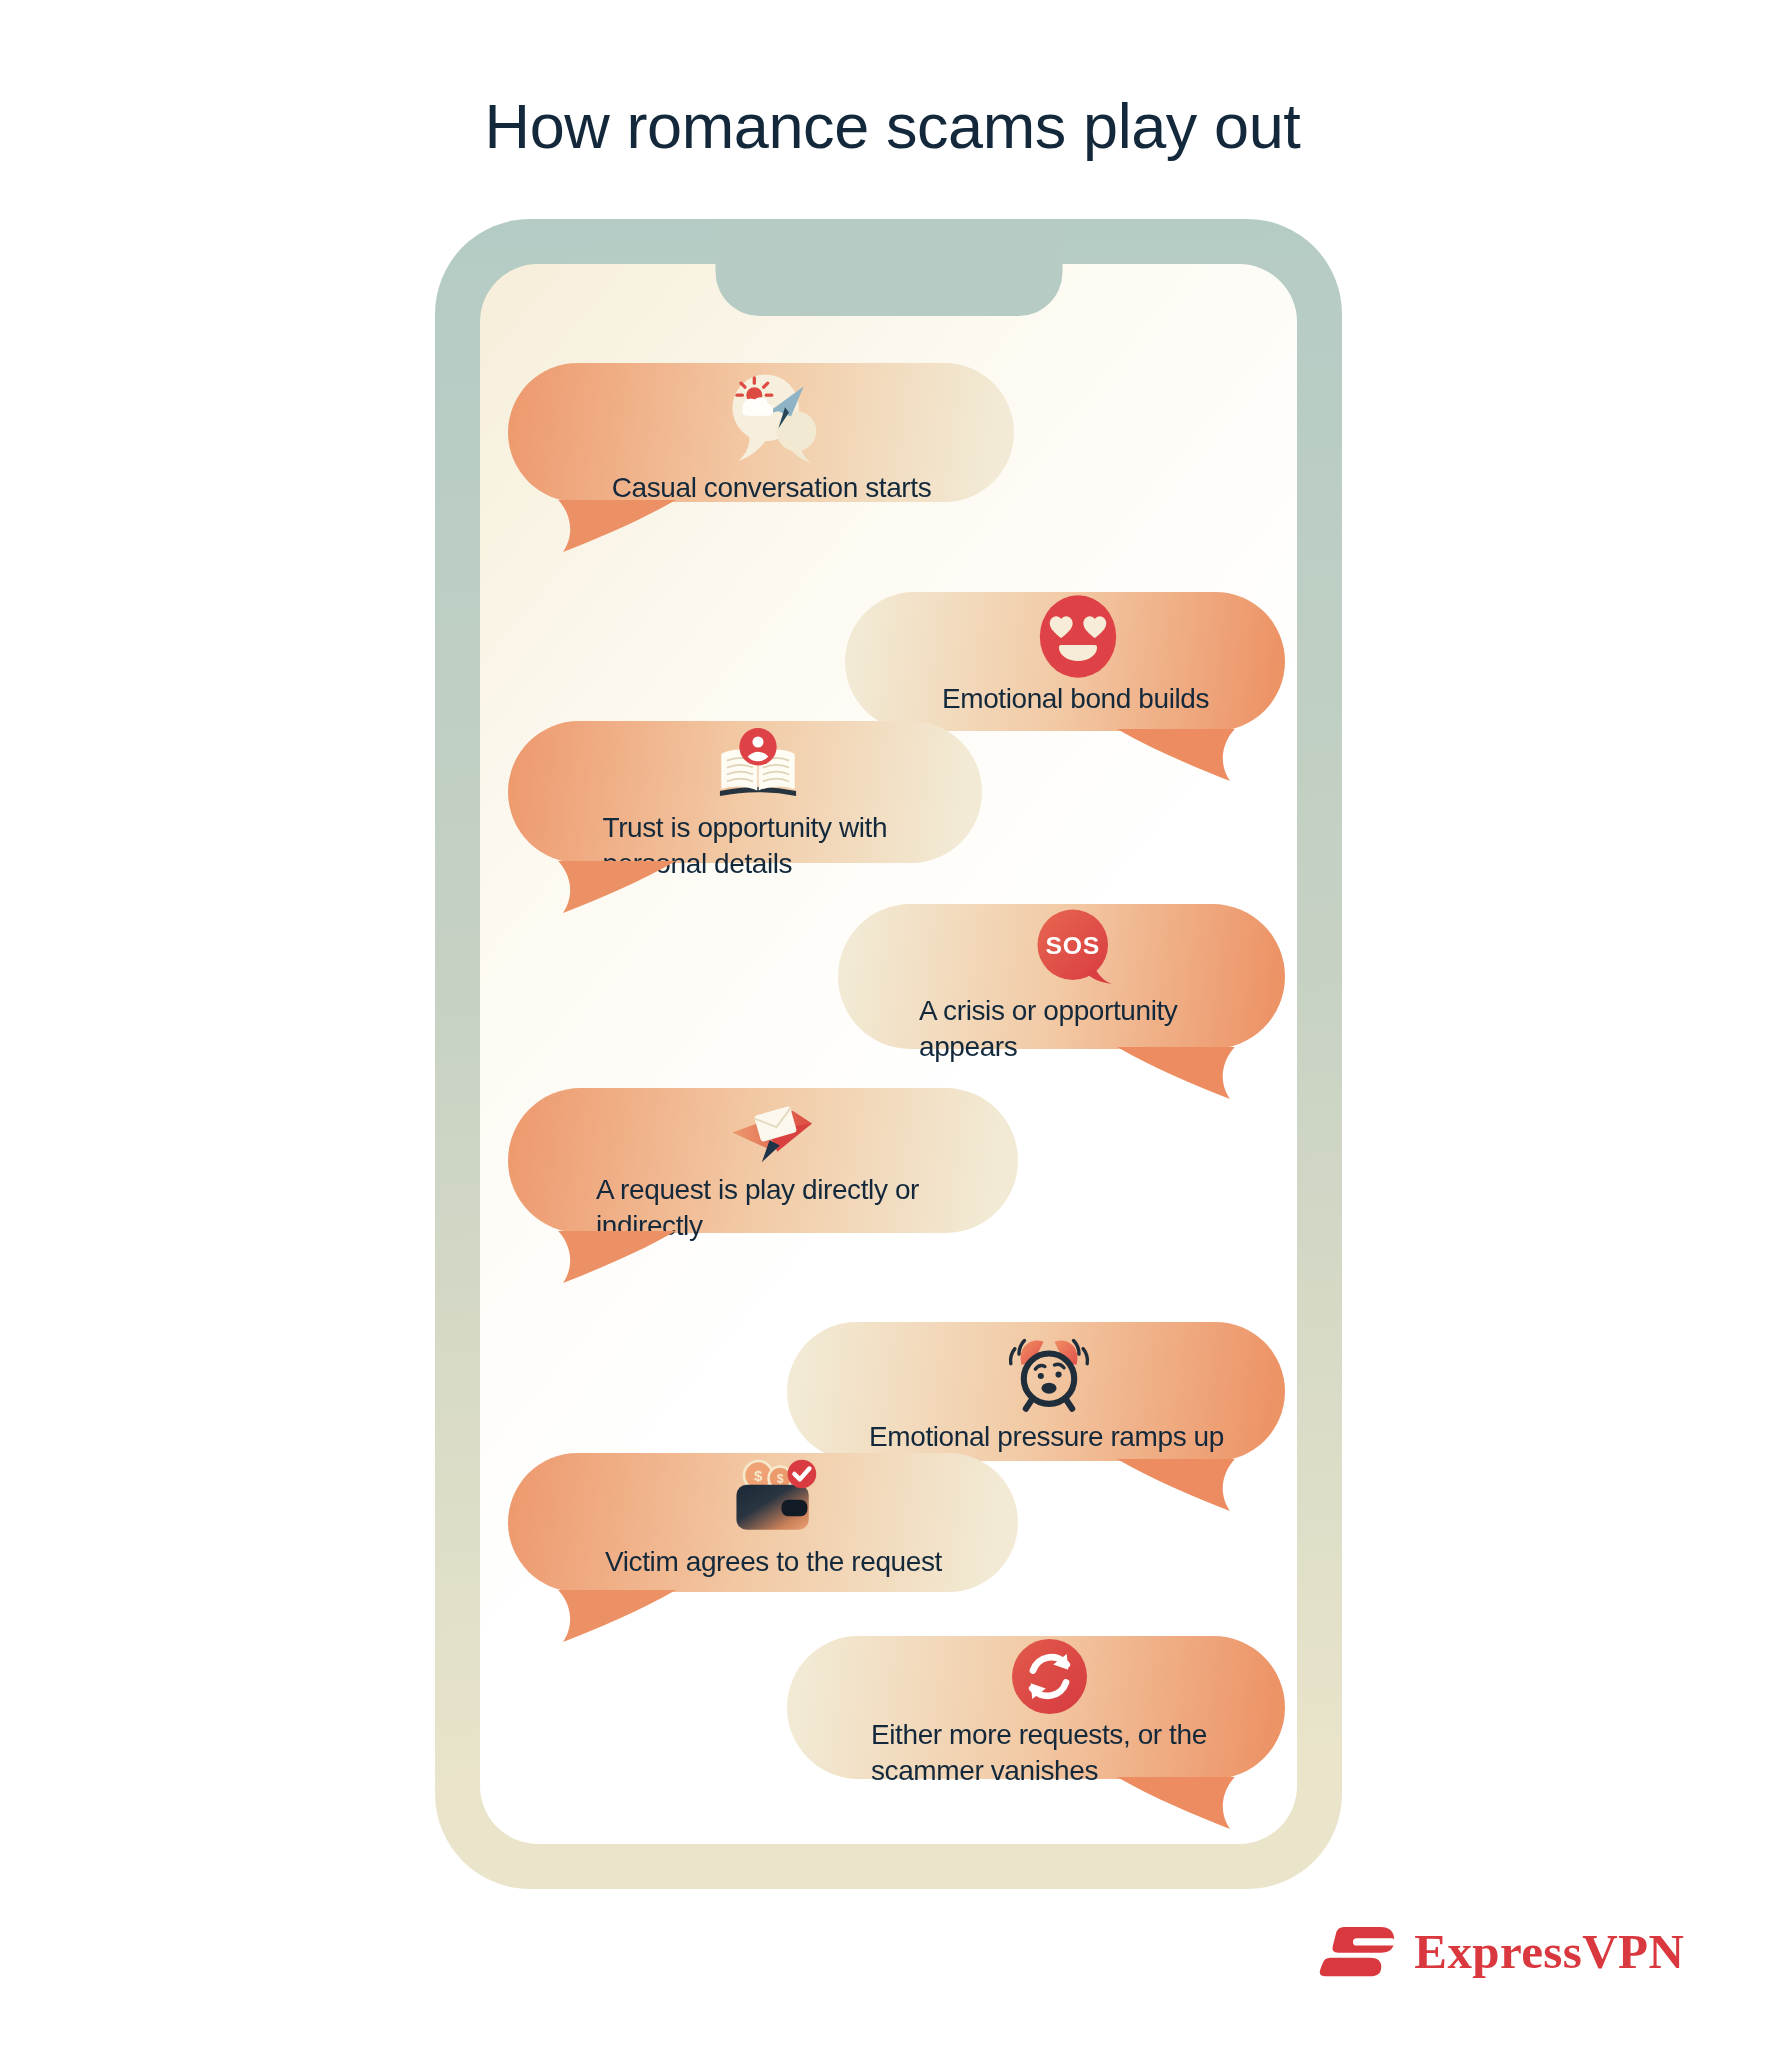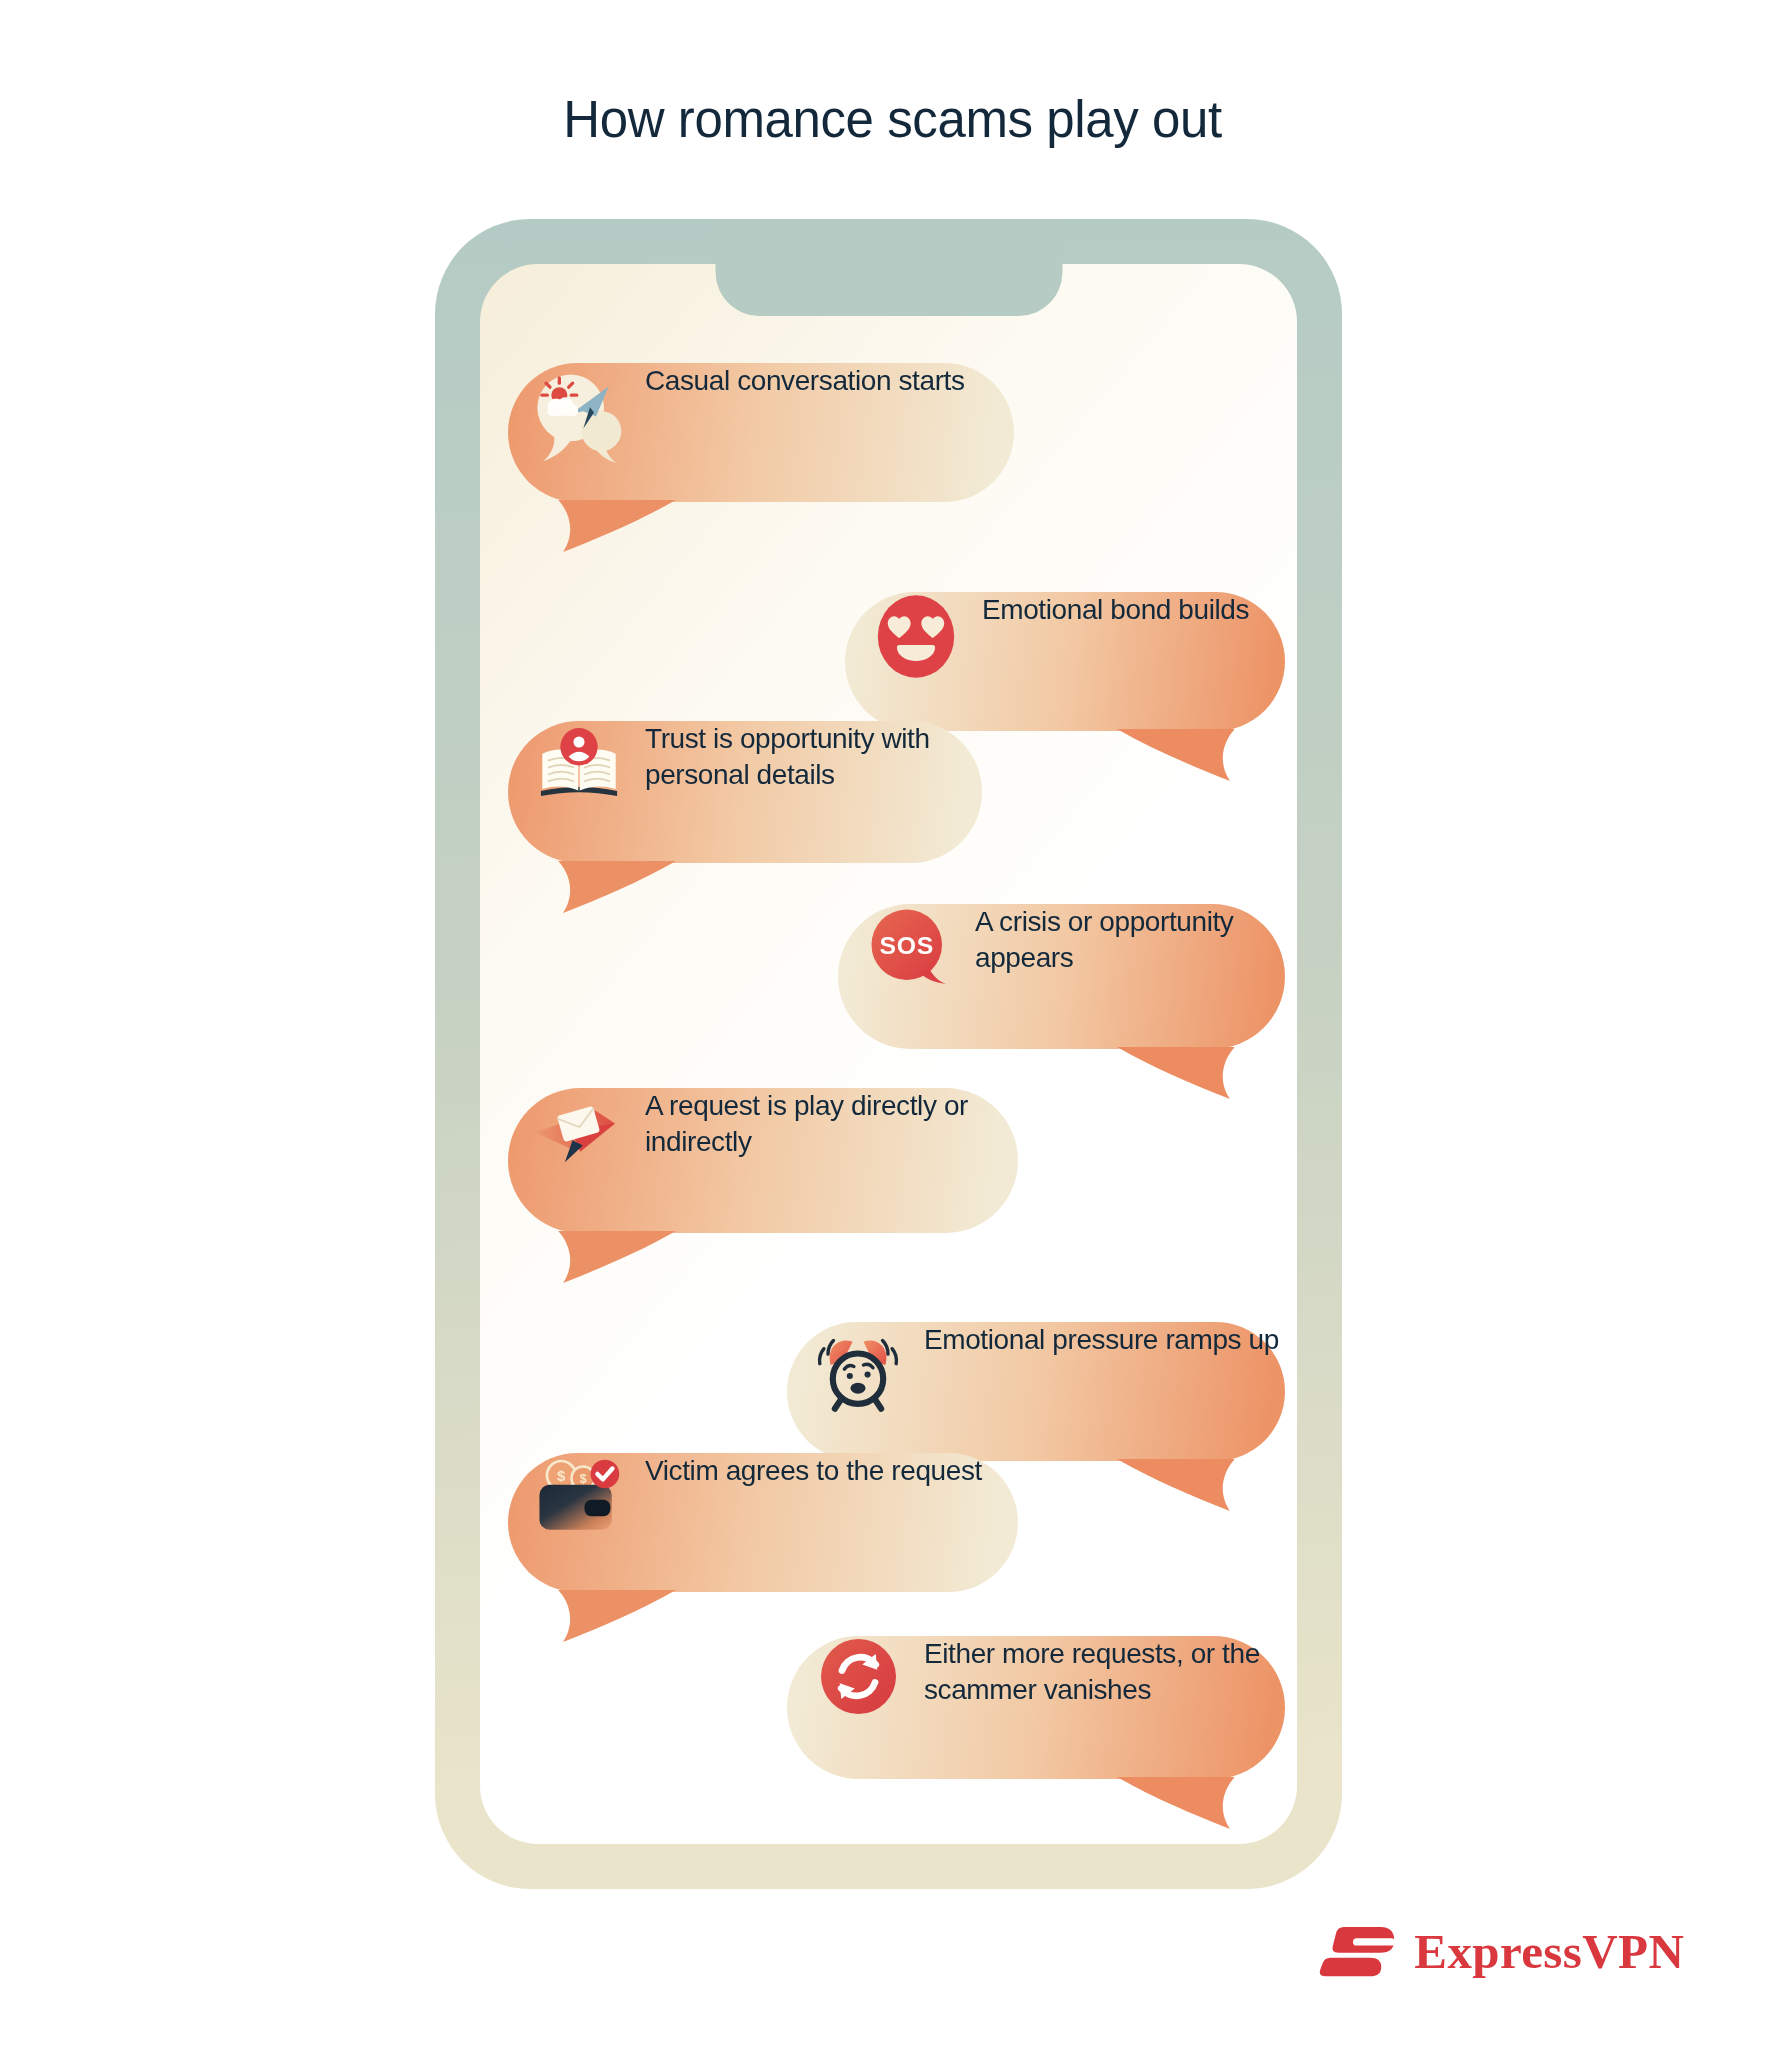--- a/index.html
+++ b/index.html
@@ -2,41 +2,41 @@
 <html style="font-size:13px"><head>
 <meta charset="utf-8">
 <style>
   html,body{margin:0;padding:0;}
   body{
     width:1785px;height:2064px;position:relative;background:#ffffff;
     font-family:"Liberation Sans", sans-serif;overflow:hidden;
   }
   .title{
     position:absolute;top:90px;left:0;width:1785px;text-align:center;
-    font-size:51px;font-weight:500;letter-spacing:-0.4px;color:#13293B;
+    font-size:63px;font-weight:500;letter-spacing:-0.4px;color:#13293B;
   }
   
   .phone{
     position:absolute;left:435px;top:219px;width:907px;height:1670px;
     border-radius:95px;
     background:linear-gradient(178deg,#B4CBC5 0%,#C6D1C3 45%,#E9E4CA 92%);
   }
   .screen{
     position:absolute;left:45px;top:45px;right:45px;bottom:45px;
     border-radius:58px;
     background:linear-gradient(130deg,#F6EEDA 0%,#FDFAF2 28%,#FFFFFF 55%);
   }
   .notch{
     position:absolute;top:0;left:50%;transform:translateX(-50%);
     width:347px;height:97px;background:#B5CBC4;
     border-radius:0 0 44px 44px;
   }
   
   .bubble{
-    position:absolute;display:flex;align-items:flex-start;border-radius:73px;
+    position:absolute;display:flex;align-items:center;border-radius:73px;flex-direction:column;
   }
   .bubble.left{background:linear-gradient(97deg,#EE9A6F 2%,#F2C9A4 48%,#F2EAD4 94%);}
   .bubble.right{background:linear-gradient(97deg,#F2EAD4 4%,#F2C9A4 50%,#ED9467 96%);}
   .icon-box{
     width:90px;margin-left:26px;flex:0 0 auto;display:flex;
     align-items:center;justify-content:center;
   }
   .label{
     margin-left:21px;font-size:28px;line-height:1.3;font-weight:500;
     letter-spacing:-0.4px;color:#13293B;

